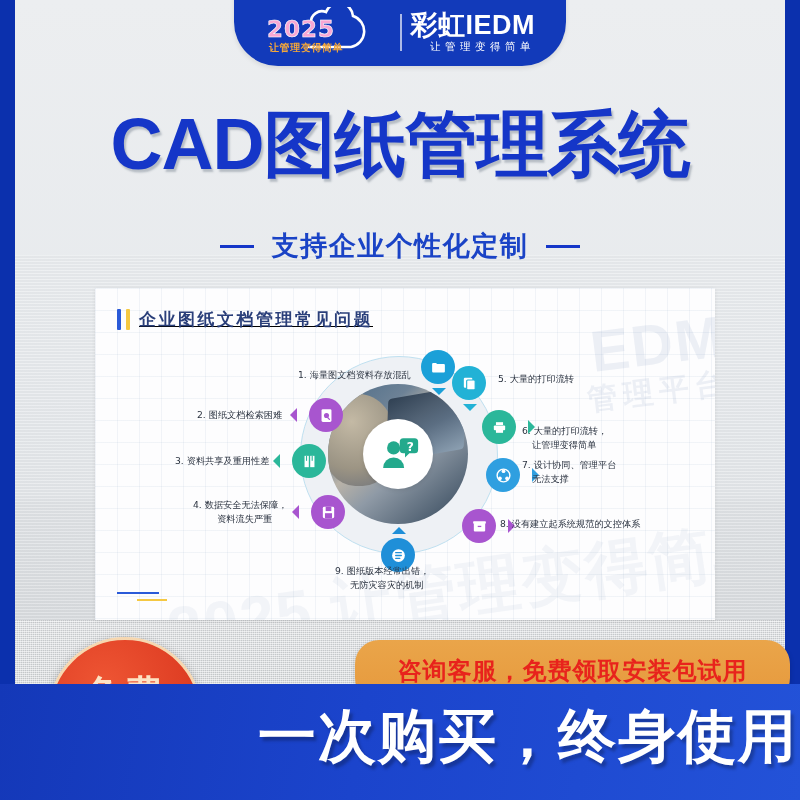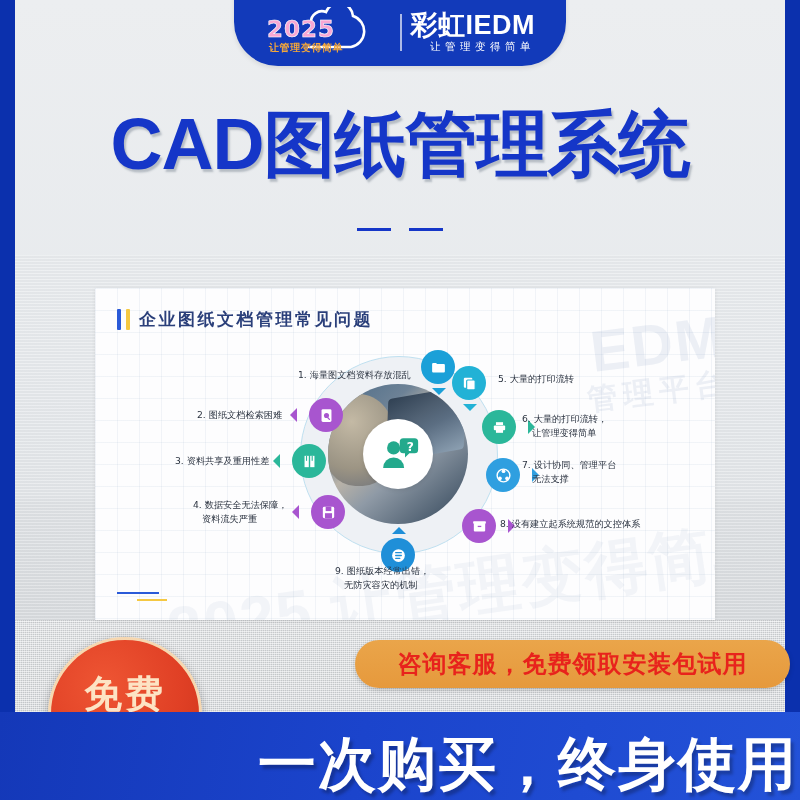--- a/index.html
+++ b/index.html
@@ -101,21 +101,21 @@
     letter-spacing:2px;line-height:1.05;text-align:right;white-space:nowrap;
     transform:rotate(-7deg);transform-origin:right top;pointer-events:none;
   }
   .watermark .wm2{font-size:30px;letter-spacing:6px;display:block;}
   .watermark2{
     position:absolute;left:70px;bottom:-10px;
     font-size:62px;font-weight:900;color:rgba(150,170,195,.10);
     letter-spacing:2px;white-space:nowrap;transform:rotate(-8deg);pointer-events:none;
   }
   .card-title-wrap{
-    position:absolute;left:22px;top:20px;display:flex;align-items:center;gap:9px;
+    position:absolute;left:22px;top:20px;display:flex;align-items:center;gap:9px;text-decoration:underline;
   }
   .bar-blue{width:4px;height:21px;background:#2a5ad8;border-radius:1px;}
   .bar-yellow{width:4px;height:21px;background:#f5c842;border-radius:1px;margin-left:-4px;}
   .card-title{
     font-size:17px;font-weight:800;color:#2a3f7a;letter-spacing:2.5px;white-space:nowrap;
   }
   .corner-lines{position:absolute;left:22px;bottom:14px;}
   .corner-lines i{display:block;height:2px;background:#2a5ad8;width:42px;margin-bottom:5px;}
   .corner-lines i.y{background:#f5c842;width:30px;margin-left:20px;}
 
@@ -155,50 +155,50 @@
   .node .pin{
     position:absolute;width:0;height:0;border:7px solid transparent;
   }
   .node svg{width:17px;height:17px;display:block;}
   .lbl{
     position:absolute;font-size:9.2px;color:#2b3340;line-height:1.5;white-space:nowrap;
     font-family:"DejaVu Sans","Liberation Sans",sans-serif;
   }
   .lbl.r{text-align:left;}
   .lbl.l{text-align:center;}
-  .lbl.c{text-align:left;}
+  .lbl.c{text-align:center;}
 
   
   .seal{
     position:absolute;left:48px;top:637px;width:148px;height:148px;border-radius:50%;
     background:radial-gradient(circle at 36% 30%,#ee5533 0%,#e04025 55%,#c9301a 100%);
     border:3px solid #f6d7b0;
     box-shadow:0 3px 10px rgba(0,0,0,.28);
     display:flex;flex-direction:column;align-items:center;justify-content:center;
     gap:1px;
   }
   .seal span{
     font-size:38px;font-weight:900;color:#fde3c4;letter-spacing:3px;line-height:1.02;
   }
 
   
   .pill{
-    position:absolute;left:355px;top:640px;width:435px;height:48px;
+    position:absolute;left:355px;top:640px;width:435px;height:62px;
     background:linear-gradient(180deg,#eaa54a 0%,#e6993c 100%);
     border-radius:24px;
     display:flex;align-items:center;justify-content:center;
     box-shadow:0 2px 5px rgba(0,0,0,.18);
   }
   .pill span{
     font-size:24px;font-weight:800;color:#e8231c;letter-spacing:1px;white-space:nowrap;
   }
 
   
   .bottom-bar{
-    position:absolute;left:0;right:0;bottom:0;height:88px;
+    position:absolute;left:0;right:0;bottom:0;height:116px;
     background:linear-gradient(100deg,#1438b8 0%,#1b44cc 45%,#2352d8 100%);
     display:flex;align-items:center;margin-top:17px;
   }
   .bottom-bar span{
     position:absolute;left:258px;top:14px;
     font-size:58px;font-weight:900;color:#fff;letter-spacing:2px;white-space:nowrap;
     text-shadow:3px 4px 3px rgba(0,0,0,.25);
   }
 </style>
 </head>
@@ -224,20 +224,21 @@
       <div class="brand">
         <div class="brand-main">彩虹IEDM</div>
         <div class="brand-sub">让管理变得简单</div>
       </div>
     </div>
   </div>
 
   <div class="main-title">CAD图纸管理系统</div>
   <div class="subtitle-row">
     <div class="sub-dash"></div>
+    <div class="subtitle">支持企业个性化定制</div>
     <div class="sub-dash"></div>
   </div>
 
   <div class="card">
     <div class="card-grid"></div>
     <div class="watermark">
       <span>EDM</span>
       <span class="wm2">管理平台</span>
     </div>
     <div class="watermark2">2025 让管理变得简单</div>
@@ -363,21 +364,21 @@
       </div>
       <div class="lbl c" style="left:240px;top:276px;">
         <div><span>9.</span>
              <span>图纸版本经常出错，</span></div>
         <div style="padding-left:9px;">无防灾容灾的机制</div>
       </div>
       <div class="lbl r" style="left:403px;top:84px;">
         <span>5.</span>
         <span>大量的打印流转</span>
       </div>
-      <div class="lbl r" style="left:427px;top:124px;">
+      <div class="lbl r" style="left:427px;top:136px;">
         <div><span>6.</span>
              <span>大量的打印流转，</span></div>
         <div style="padding-left:10px;">让管理变得简单</div>
       </div>
       <div class="lbl r" style="left:427px;top:170px;">
         <div><span>7.</span>
              <span>设计协同、管理平台</span></div>
         <div style="padding-left:10px;">无法支撑</div>
       </div>
       <div class="lbl r" style="left:405px;top:229px;">

